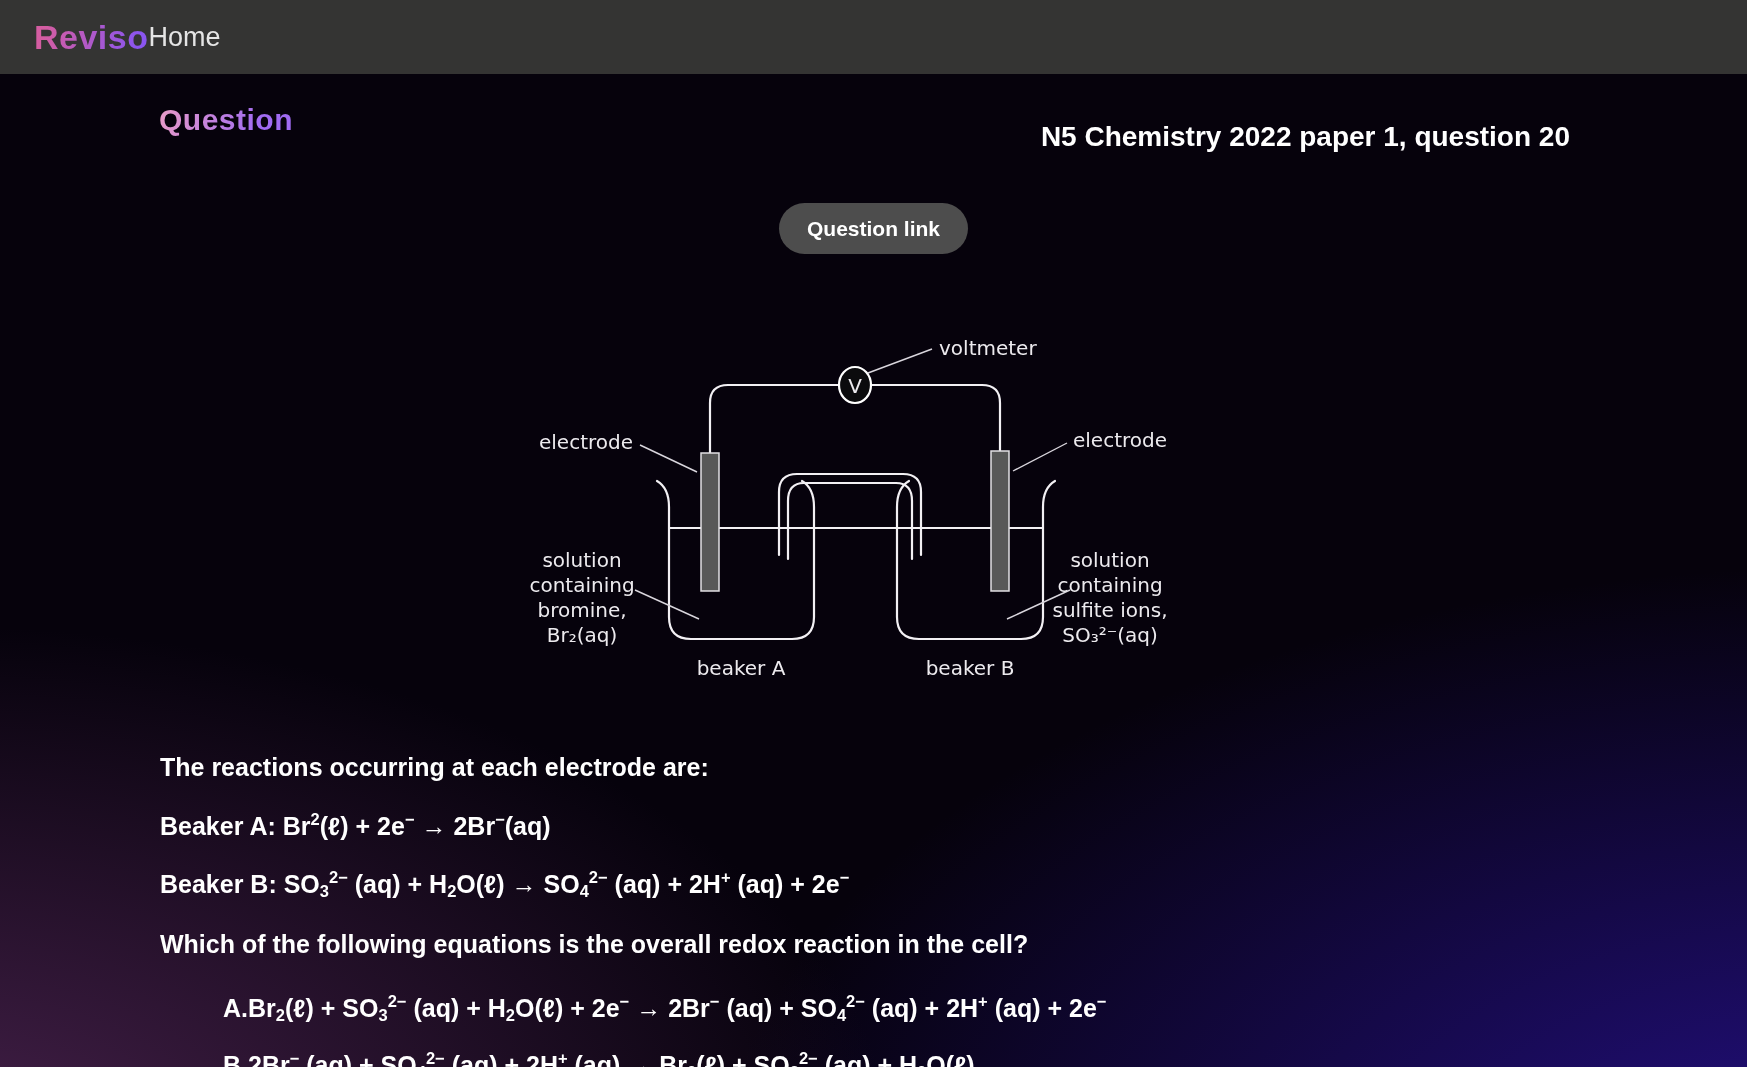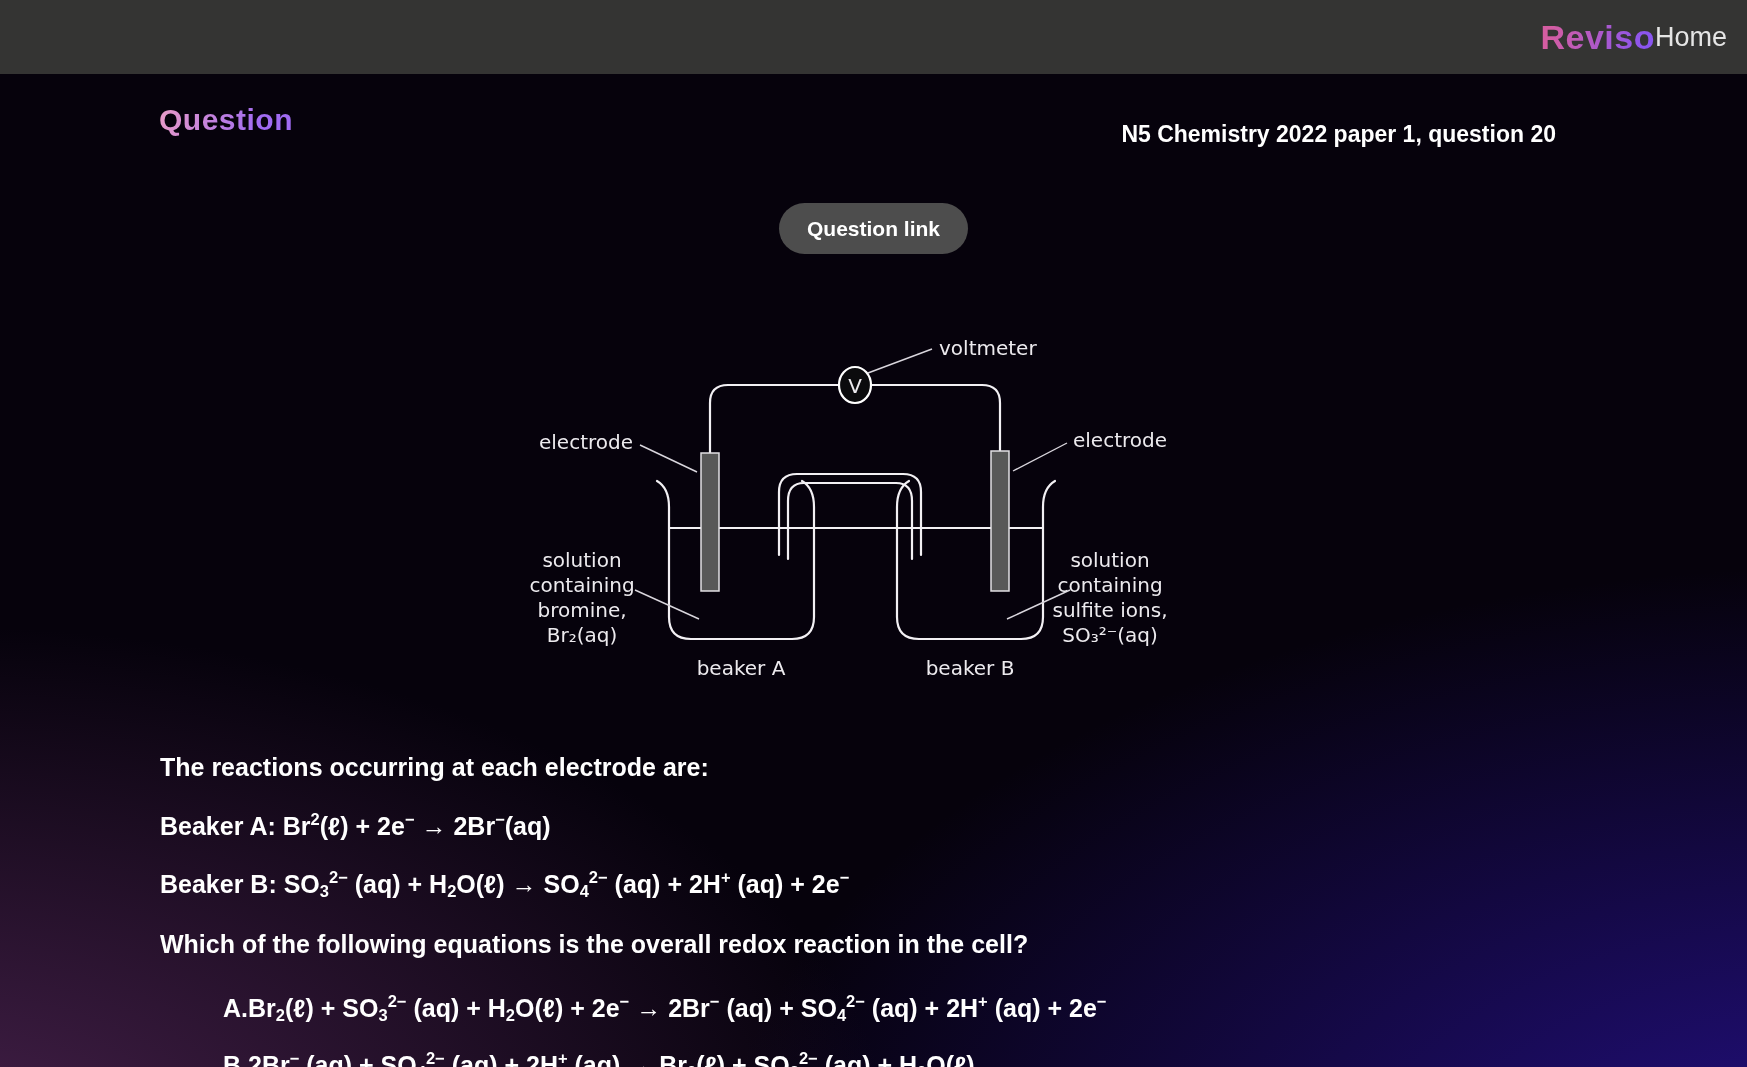--- a/index.html
+++ b/index.html
@@ -7,40 +7,40 @@
     width:1747px;height:1067px;overflow:hidden;position:relative;
     font-family:"Liberation Sans","DejaVu Sans",sans-serif;
     background-color:#06020c;
     background-image:
       radial-gradient(95% 85% at -4% 108%, #45204a 0%, rgba(69,32,74,0) 58%),
       radial-gradient(105% 95% at 106% 112%, #241085 0%, rgba(36,16,133,0) 62%);
   }
   
   .navbar{
     position:absolute;left:0;top:0;width:100%;height:74px;
-    background:#343433;display:flex;align-items:center;justify-content:flex-end;
-    box-sizing:border-box;padding:0 20px;
+    background:#343433;display:flex;align-items:center;justify-content:flex-start;
+    box-sizing:border-box;padding:0 34px;
   }
   .brand{
     font-size:34px;font-weight:800;letter-spacing:.5px;
     background:linear-gradient(100deg,#d45da2 10%,#8a55f0 90%);
     -webkit-background-clip:text;background-clip:text;color:transparent;
     cursor:pointer;
   }
   .home-link{color:#e5e5e5;font-size:27px;font-weight:500;text-decoration:none;cursor:pointer;}
   
   .page-title{
     position:absolute;left:159px;top:103px;
     font-size:30px;font-weight:800;letter-spacing:.5px;
     background:linear-gradient(105deg,#ea9cc7 0%,#a06bf2 75%);
     -webkit-background-clip:text;background-clip:text;color:transparent;
   }
   .paper-ref{
-    position:absolute;right:191px;top:121px;
-    color:#ffffff;font-size:23px;font-weight:700;
+    position:absolute;right:177px;top:121px;
+    color:#ffffff;font-size:28px;font-weight:700;
   }
   
   .btn-row{
     position:absolute;left:0;top:203px;width:100%;
     display:flex;justify-content:center;gap:24px;
   }
   .pill-btn{
     background:#4d4d4d;color:#fff;border:none;border-radius:999px;
     font-family:inherit;font-size:21px;font-weight:600;
     padding:13px 28px;line-height:1.2;cursor:pointer;white-space:nowrap;

